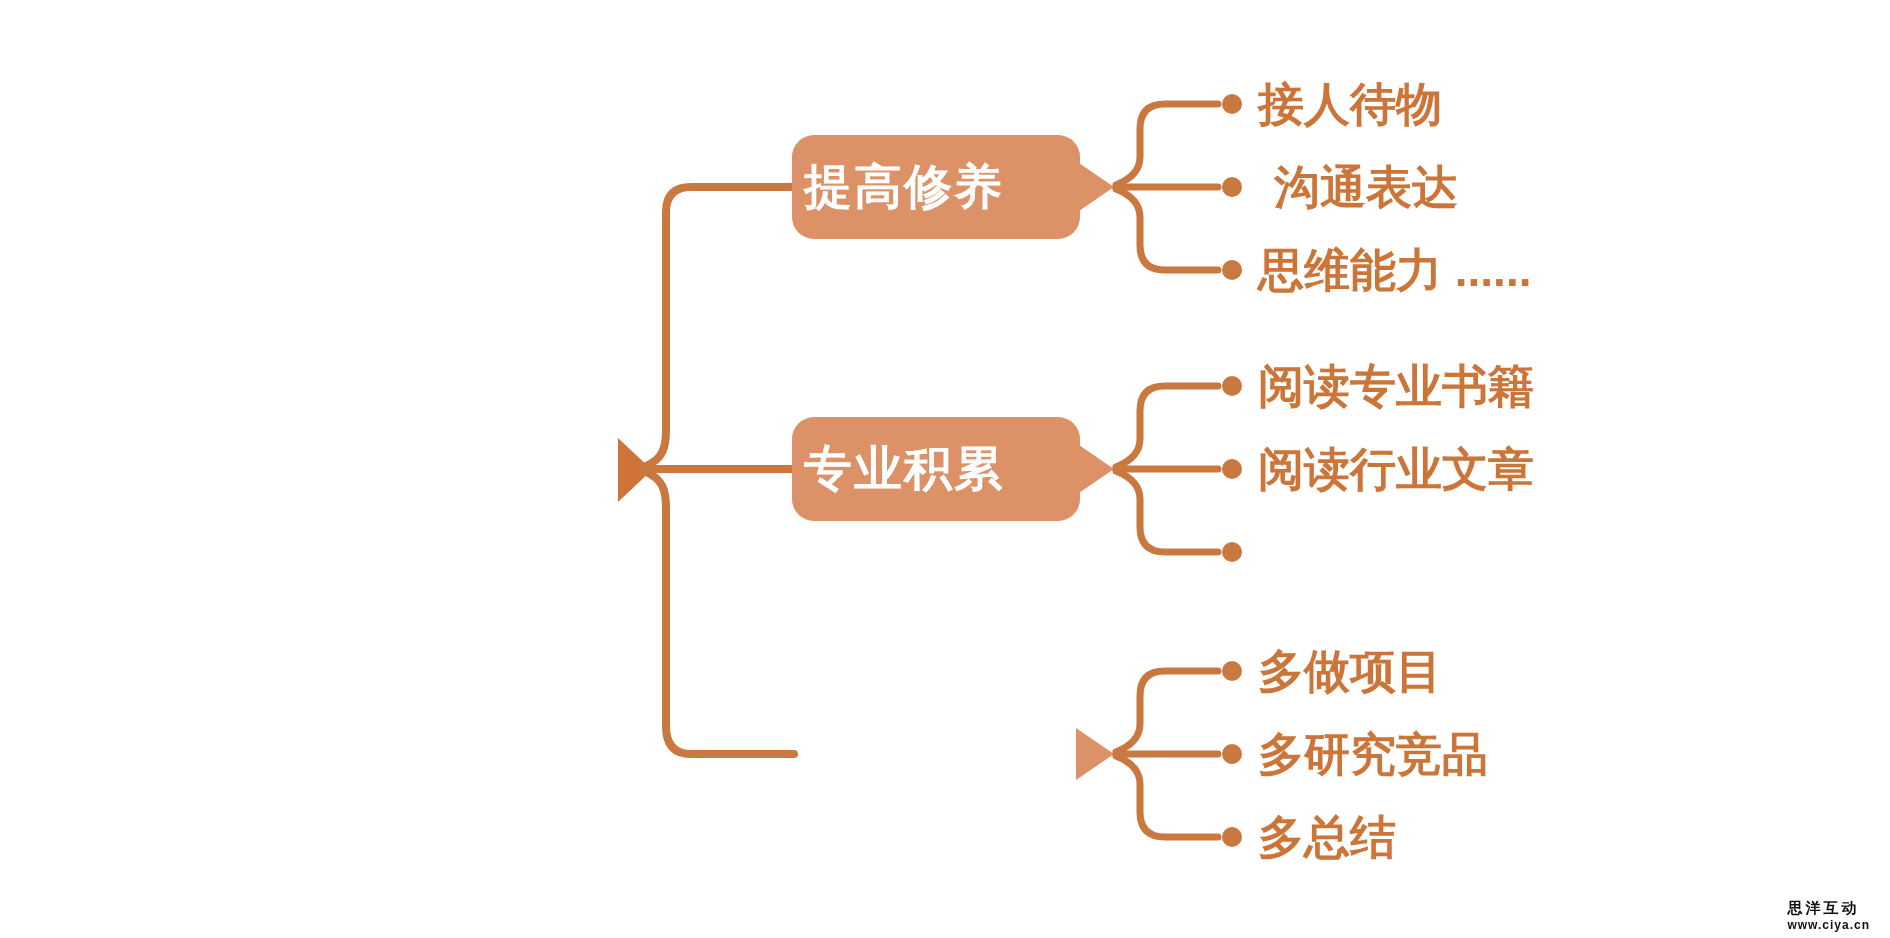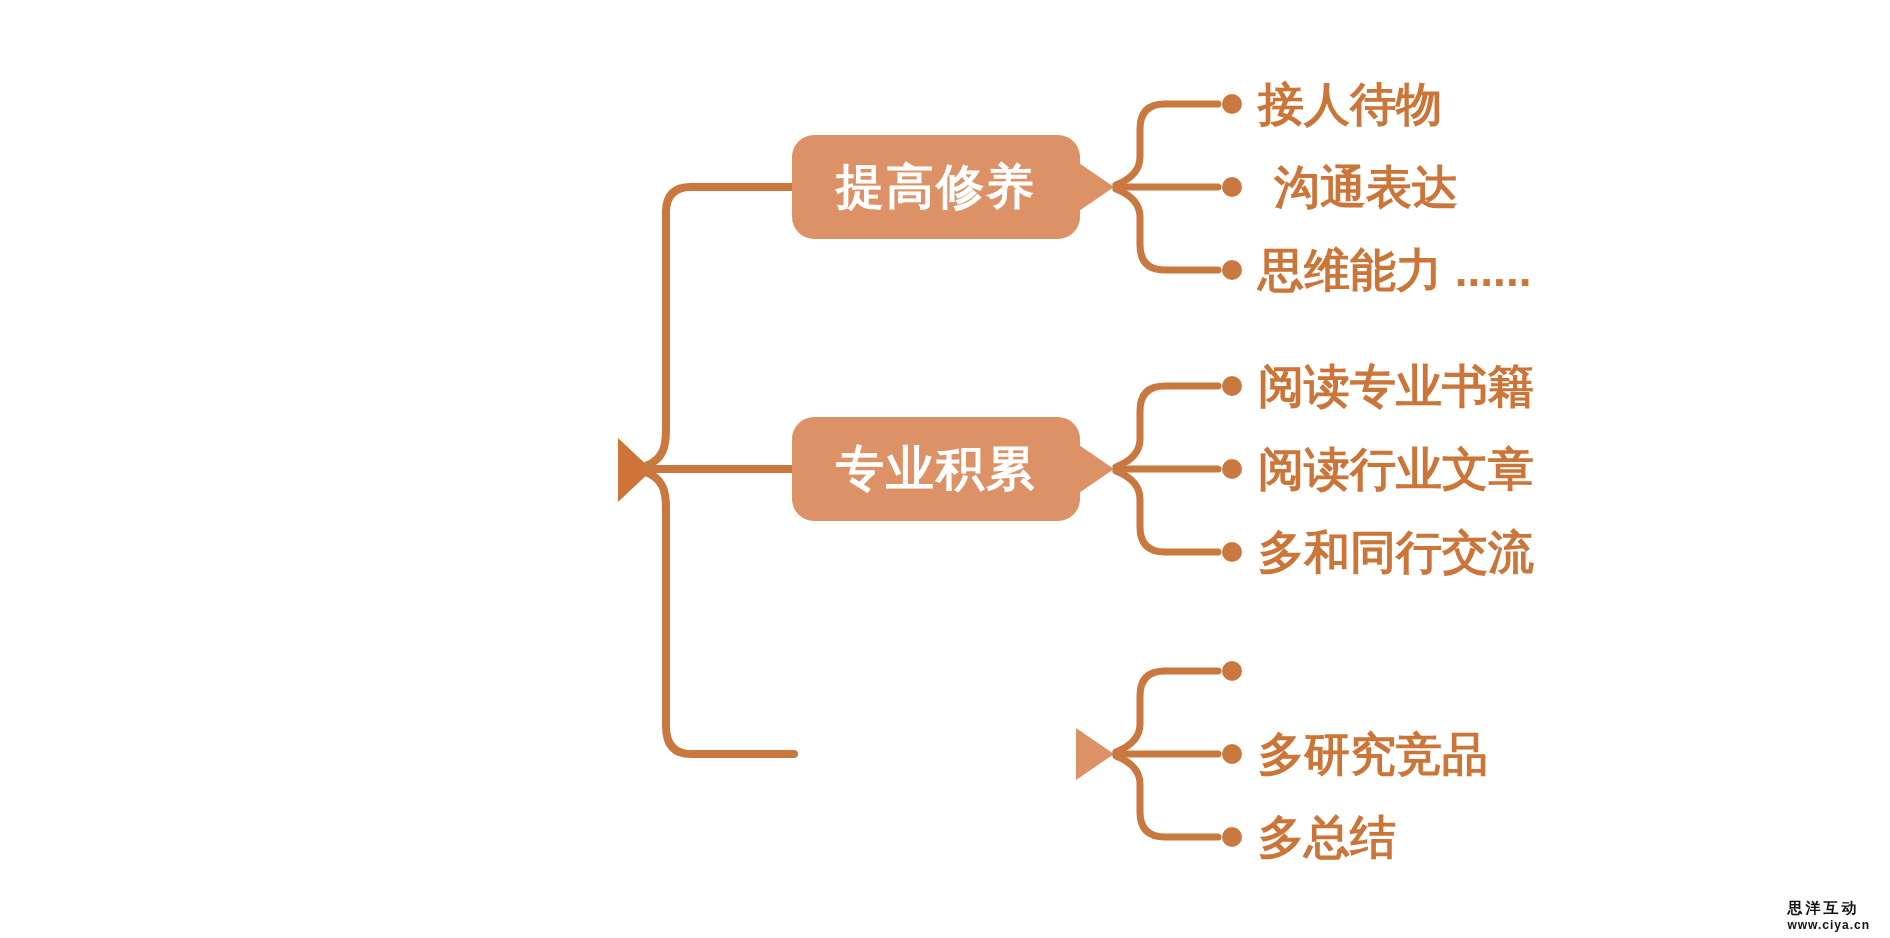--- a/index.html
+++ b/index.html
@@ -28,25 +28,26 @@
   }
   .connector.thin { stroke-width: 7; }
   .bullet { fill: var(--line); }
   .root-arrow { fill: var(--root_fill); }
   .branch-arrow { fill: var(--branch_fill); }
 
   .node {
     position: absolute;
     display: flex;
     align-items: center;
-    justify-content: center;
+    justify-content: flex-start;
     color: var(--node_text);
     font-weight: bold;
     box-sizing: border-box;
     cursor: pointer;
+    padding-left: 12px;
   }
   .root-node {
     left: 193px; top: 410px;
     width: 432px; height: 120px;
     background: var(--root_fill);
     border-radius: 24px;
     font-size: 58px;
     letter-spacing: 2px;
   }
   .branch-node {
@@ -140,21 +141,21 @@
   </div>
   <div class="node branch-node branch-2">
     <span>专业积累</span>
   </div>
 
   <div class="leaf leaf-1-1">接人待物</div>
   <div class="leaf leaf-1-2">沟通表达</div>
   <div class="leaf leaf-1-3">思维能力 ......</div>
   <div class="leaf leaf-2-1">阅读专业书籍</div>
   <div class="leaf leaf-2-2">阅读行业文章</div>
-  <div class="leaf leaf-2-3">多和同行交流</div>
+  <div class="leaf leaf-3-1">多做项目</div>
   <div class="leaf leaf-3-2">多研究竞品</div>
   <div class="leaf leaf-3-3">多总结</div>
 
   <div class="watermark">
     <div class="watermark-brand">思洋互动</div>
     <div class="watermark-url">www.ciya.cn</div>
   </div>
 
 </div>
 

